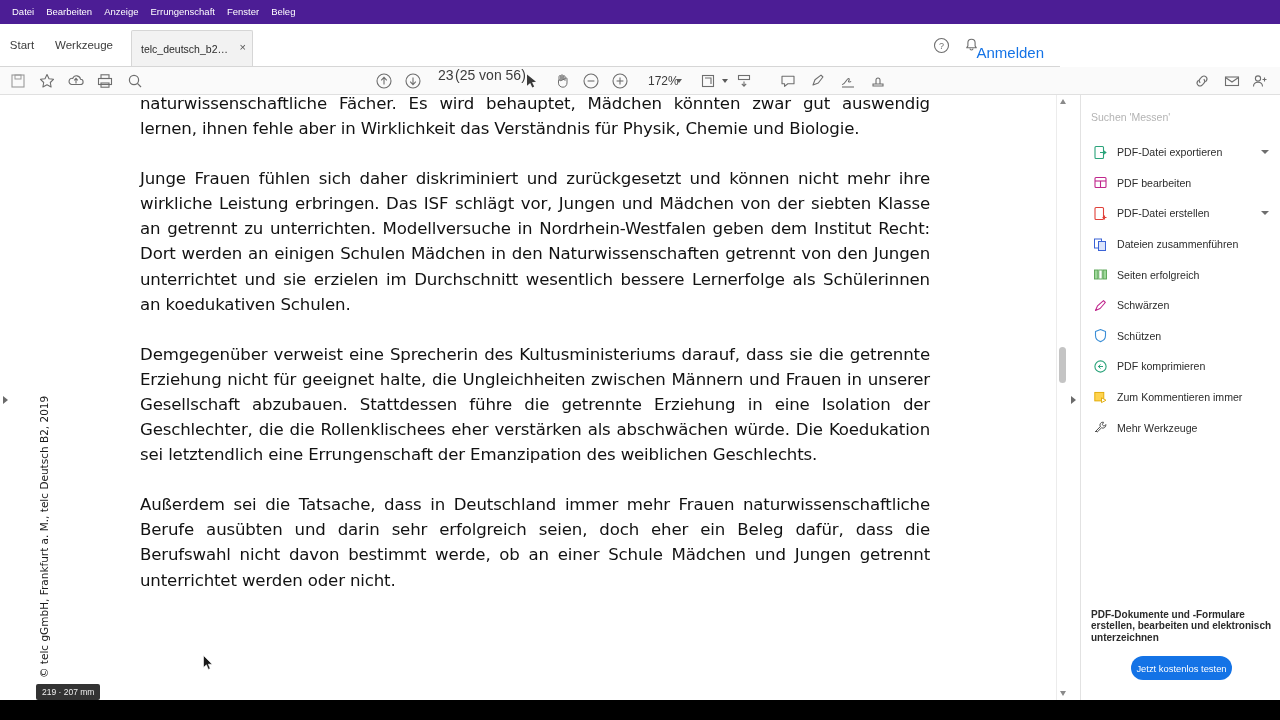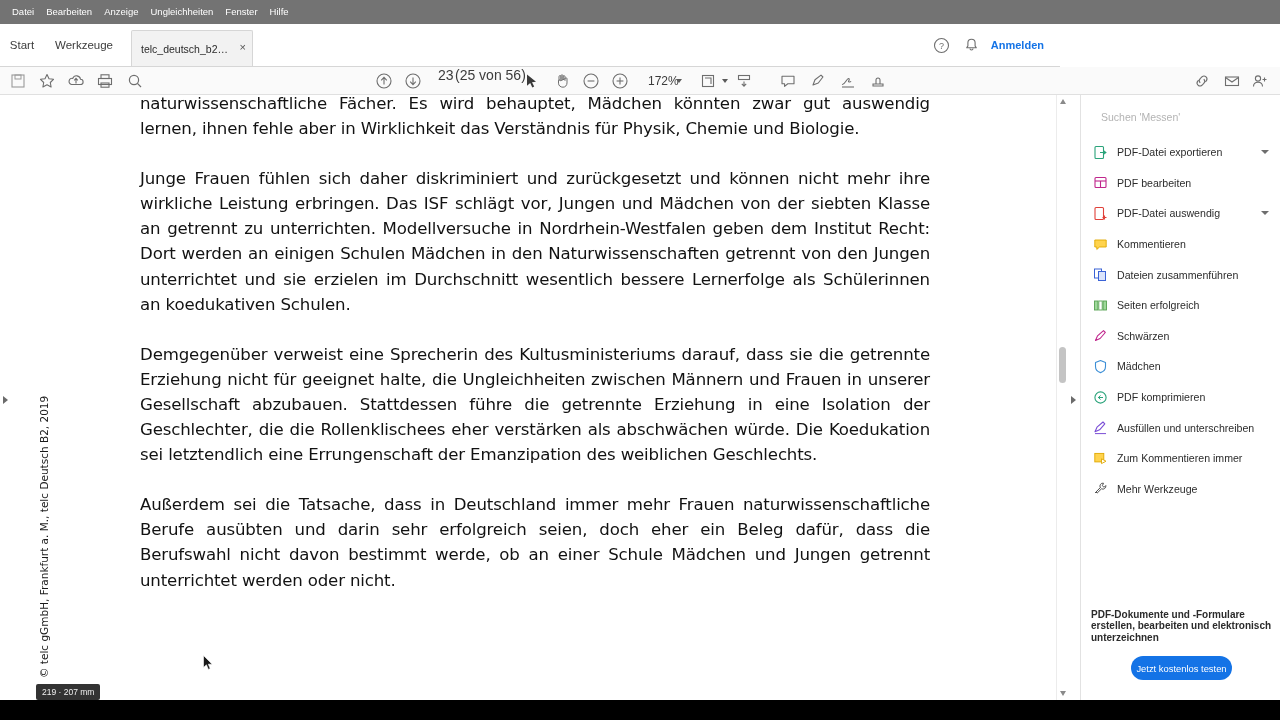--- a/index.html
+++ b/index.html
@@ -17,21 +17,21 @@
     height: 720px;
     background: #ffffff;
   }
 
   
   .menubar {
     position: absolute;
     top: 0; left: 0;
     width: 1280px;
     height: 24px;
-    background: #737373;
+    background: #4c1d95;
     display: flex;
     align-items: center;
     padding-left: 6px;
     box-sizing: border-box;
   }
   .menubar .mi {
     color: #ffffff;
     font-size: 9.5px;
     padding: 0 6px;
     line-height: 24px;
@@ -86,25 +86,25 @@
   .doc-tab .closex {
     position: absolute;
     right: 6px;
     top: 11px;
     font-size: 11px;
     color: #555;
     line-height: 11px;
   }
   .signin {
     position: absolute;
-    top: 0; right: 16px;
+    top: 8px; right: 16px;
     height: 42px; line-height: 42px;
-    font-size: 11px;
+    font-size: 15px;
     color: #1473e6;
-    font-weight: bold;
+    font-weight: normal;
   }
   .help-icon, .bell-icon {
     position: absolute;
     top: 13px;
     width: 17px; height: 17px;
   }
   .help-icon { right: 110px; }
   .bell-icon { right: 80px; }
 
   
@@ -259,21 +259,21 @@
     left: 1080px;
     width: 200px;
     height: 605px;
     background: #ffffff;
     border-left: 1px solid #e2e2e2;
     box-sizing: border-box;
   }
   .rp-search {
     position: absolute;
     top: 16px;
-    left: 20px;
+    left: 10px;
     width: 180px;
     font-size: 10.5px;
     color: #b3b3b3;
   }
   .rp-list {
     position: absolute;
     top: 42px;
     left: 0;
     width: 200px;
   }
@@ -340,23 +340,23 @@
 </style>
 </head>
 <body>
 
 <div id="app">
 
   <div class="menubar">
     <span class="mi">Datei</span>
     <span class="mi">Bearbeiten</span>
     <span class="mi">Anzeige</span>
-    <span class="mi">Ungleichheiten</span>
+    <span class="mi">Errungenschaft</span>
     <span class="mi">Fenster</span>
-    <span class="mi">Hilfe</span>
+    <span class="mi">Beleg</span>
   </div>
 
   <div class="tabstrip">
     <div class="tab-home">Start</div>
     <div class="tab-tools">Werkzeuge</div>
 
     <div class="doc-tab">
       <span class="label">telc_deutsch_b2_ue...</span>
       <span class="closex">×</span>
     </div>
@@ -564,32 +564,24 @@
         <span class="lbl">PDF bearbeiten</span>
       </div>
 
       <div class="rp-item">
         <span class="ico">
           <svg width="15" height="15" viewBox="0 0 15 15">
             <rect x="2" y="1.5" width="8.5" height="12" rx="1" fill="#fff" stroke="#e0413a" stroke-width="1.1"></rect>
             <path d="M11.5 9.5v4M9.5 11.5h4" fill="none" stroke="#e0413a" stroke-width="1.1"></path>
           </svg>
         </span>
-        <span class="lbl">PDF-Datei auswendig</span>
+        <span class="lbl">PDF-Datei erstellen</span>
         <span class="chev"></span>
       </div>
 
-      <div class="rp-item">
-        <span class="ico">
-          <svg width="15" height="15" viewBox="0 0 15 15">
-            <path d="M1.8 3h11.4v7H6.6l-2.8 2.4V10H1.8z" fill="#ffd34d" stroke="#e0a800" stroke-width="0.9" stroke-linejoin="round"></path>
-          </svg>
-        </span>
-        <span class="lbl">Kommentieren</span>
-      </div>
 
       <div class="rp-item">
         <span class="ico">
           <svg width="15" height="15" viewBox="0 0 15 15">
             <rect x="1.5" y="2" width="7" height="9" fill="#fff" stroke="#3b63d6" stroke-width="1"></rect>
             <rect x="5.5" y="4.5" width="7" height="9" fill="#dbe4fb" stroke="#3b63d6" stroke-width="1"></rect>
           </svg>
         </span>
         <span class="lbl">Dateien zusammenführen</span>
       </div>
@@ -613,42 +605,33 @@
         </span>
         <span class="lbl">Schwärzen</span>
       </div>
 
       <div class="rp-item">
         <span class="ico">
           <svg width="15" height="15" viewBox="0 0 15 15">
             <path d="M7.5 1.6l5 2v4c0 3-2.2 5.2-5 6-2.8-.8-5-3-5-6v-4z" fill="none" stroke="#3b8ed6" stroke-width="1.1" stroke-linejoin="round"></path>
           </svg>
         </span>
-        <span class="lbl">Mädchen</span>
+        <span class="lbl">Schützen</span>
       </div>
 
       <div class="rp-item">
         <span class="ico">
           <svg width="15" height="15" viewBox="0 0 15 15">
             <circle cx="7.5" cy="7.5" r="5.6" fill="none" stroke="#2aa37a" stroke-width="1.1"></circle>
             <path d="M5 7.5h5M7.5 5.4l-2 2.1 2 2.1" fill="none" stroke="#2aa37a" stroke-width="1"></path>
           </svg>
         </span>
         <span class="lbl">PDF komprimieren</span>
       </div>
 
-      <div class="rp-item">
-        <span class="ico">
-          <svg width="15" height="15" viewBox="0 0 15 15">
-            <path d="M2 11.8l2-4.6 6-5.2 1.8 1.8-5.2 6z" fill="none" stroke="#7b4fd6" stroke-width="1.1" stroke-linejoin="round"></path>
-            <line x1="2" y1="13.6" x2="13" y2="13.6" stroke="#7b4fd6" stroke-width="1"></line>
-          </svg>
-        </span>
-        <span class="lbl">Ausfüllen und unterschreiben</span>
-      </div>
 
       <div class="rp-item">
         <span class="ico">
           <svg width="15" height="15" viewBox="0 0 15 15">
             <rect x="1.8" y="2.4" width="9" height="8.5" fill="#ffd34d" stroke="#e0a800" stroke-width="0.9"></rect>
             <path d="M8.5 12.6l4.5-2.4-4.5-2.4z" fill="#fff" stroke="#e0a800" stroke-width="0.9" stroke-linejoin="round"></path>
           </svg>
         </span>
         <span class="lbl">Zum Kommentieren immer</span>
       </div>

